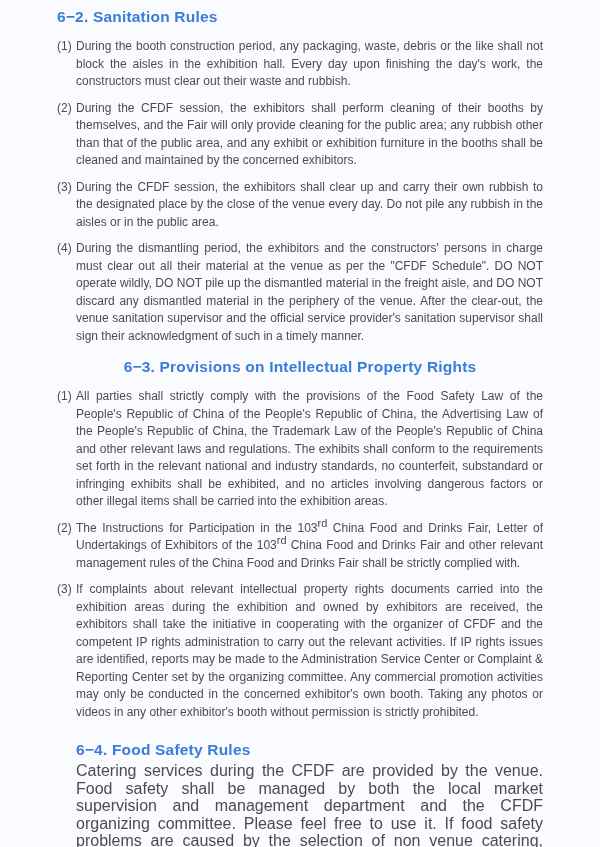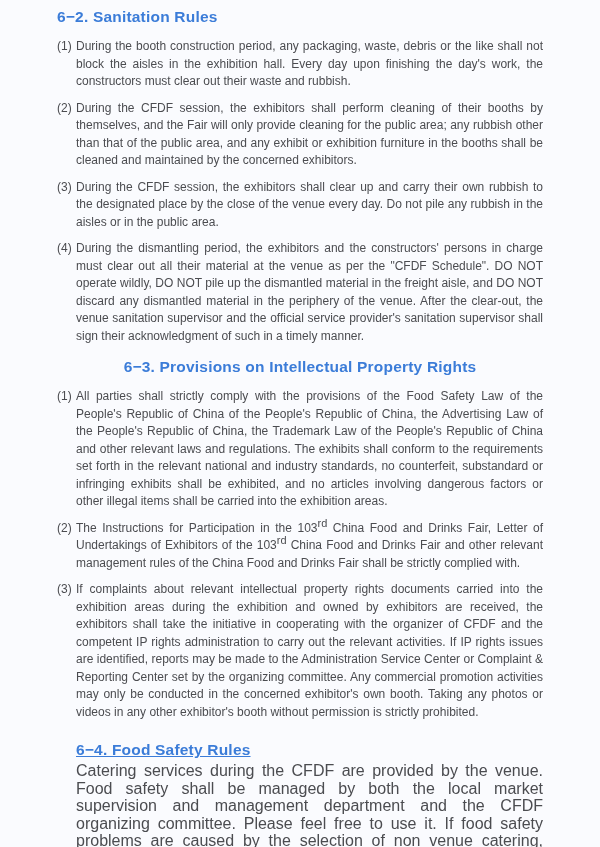--- a/index.html
+++ b/index.html
@@ -25,21 +25,20 @@
     font-weight: 600;
     margin: 0 0 12px 0;
     letter-spacing: 0.2px;
   }
   h2.heading.first { margin-top: 2px; }
   h2.heading.mid { margin-top: 13px; text-align: center; }
   h2.heading.indent {
     padding-left: 19px;
     margin-top: 20px;
     margin-bottom: 3px;
-    text-decoration: underline;
   }
   .item {
     position: relative;
     padding-left: 19px;
     margin: 0 0 9px 0;
     font-size: 12px;
     line-height: 17.5px;
     text-align: justify;
   }
   .item .num {

